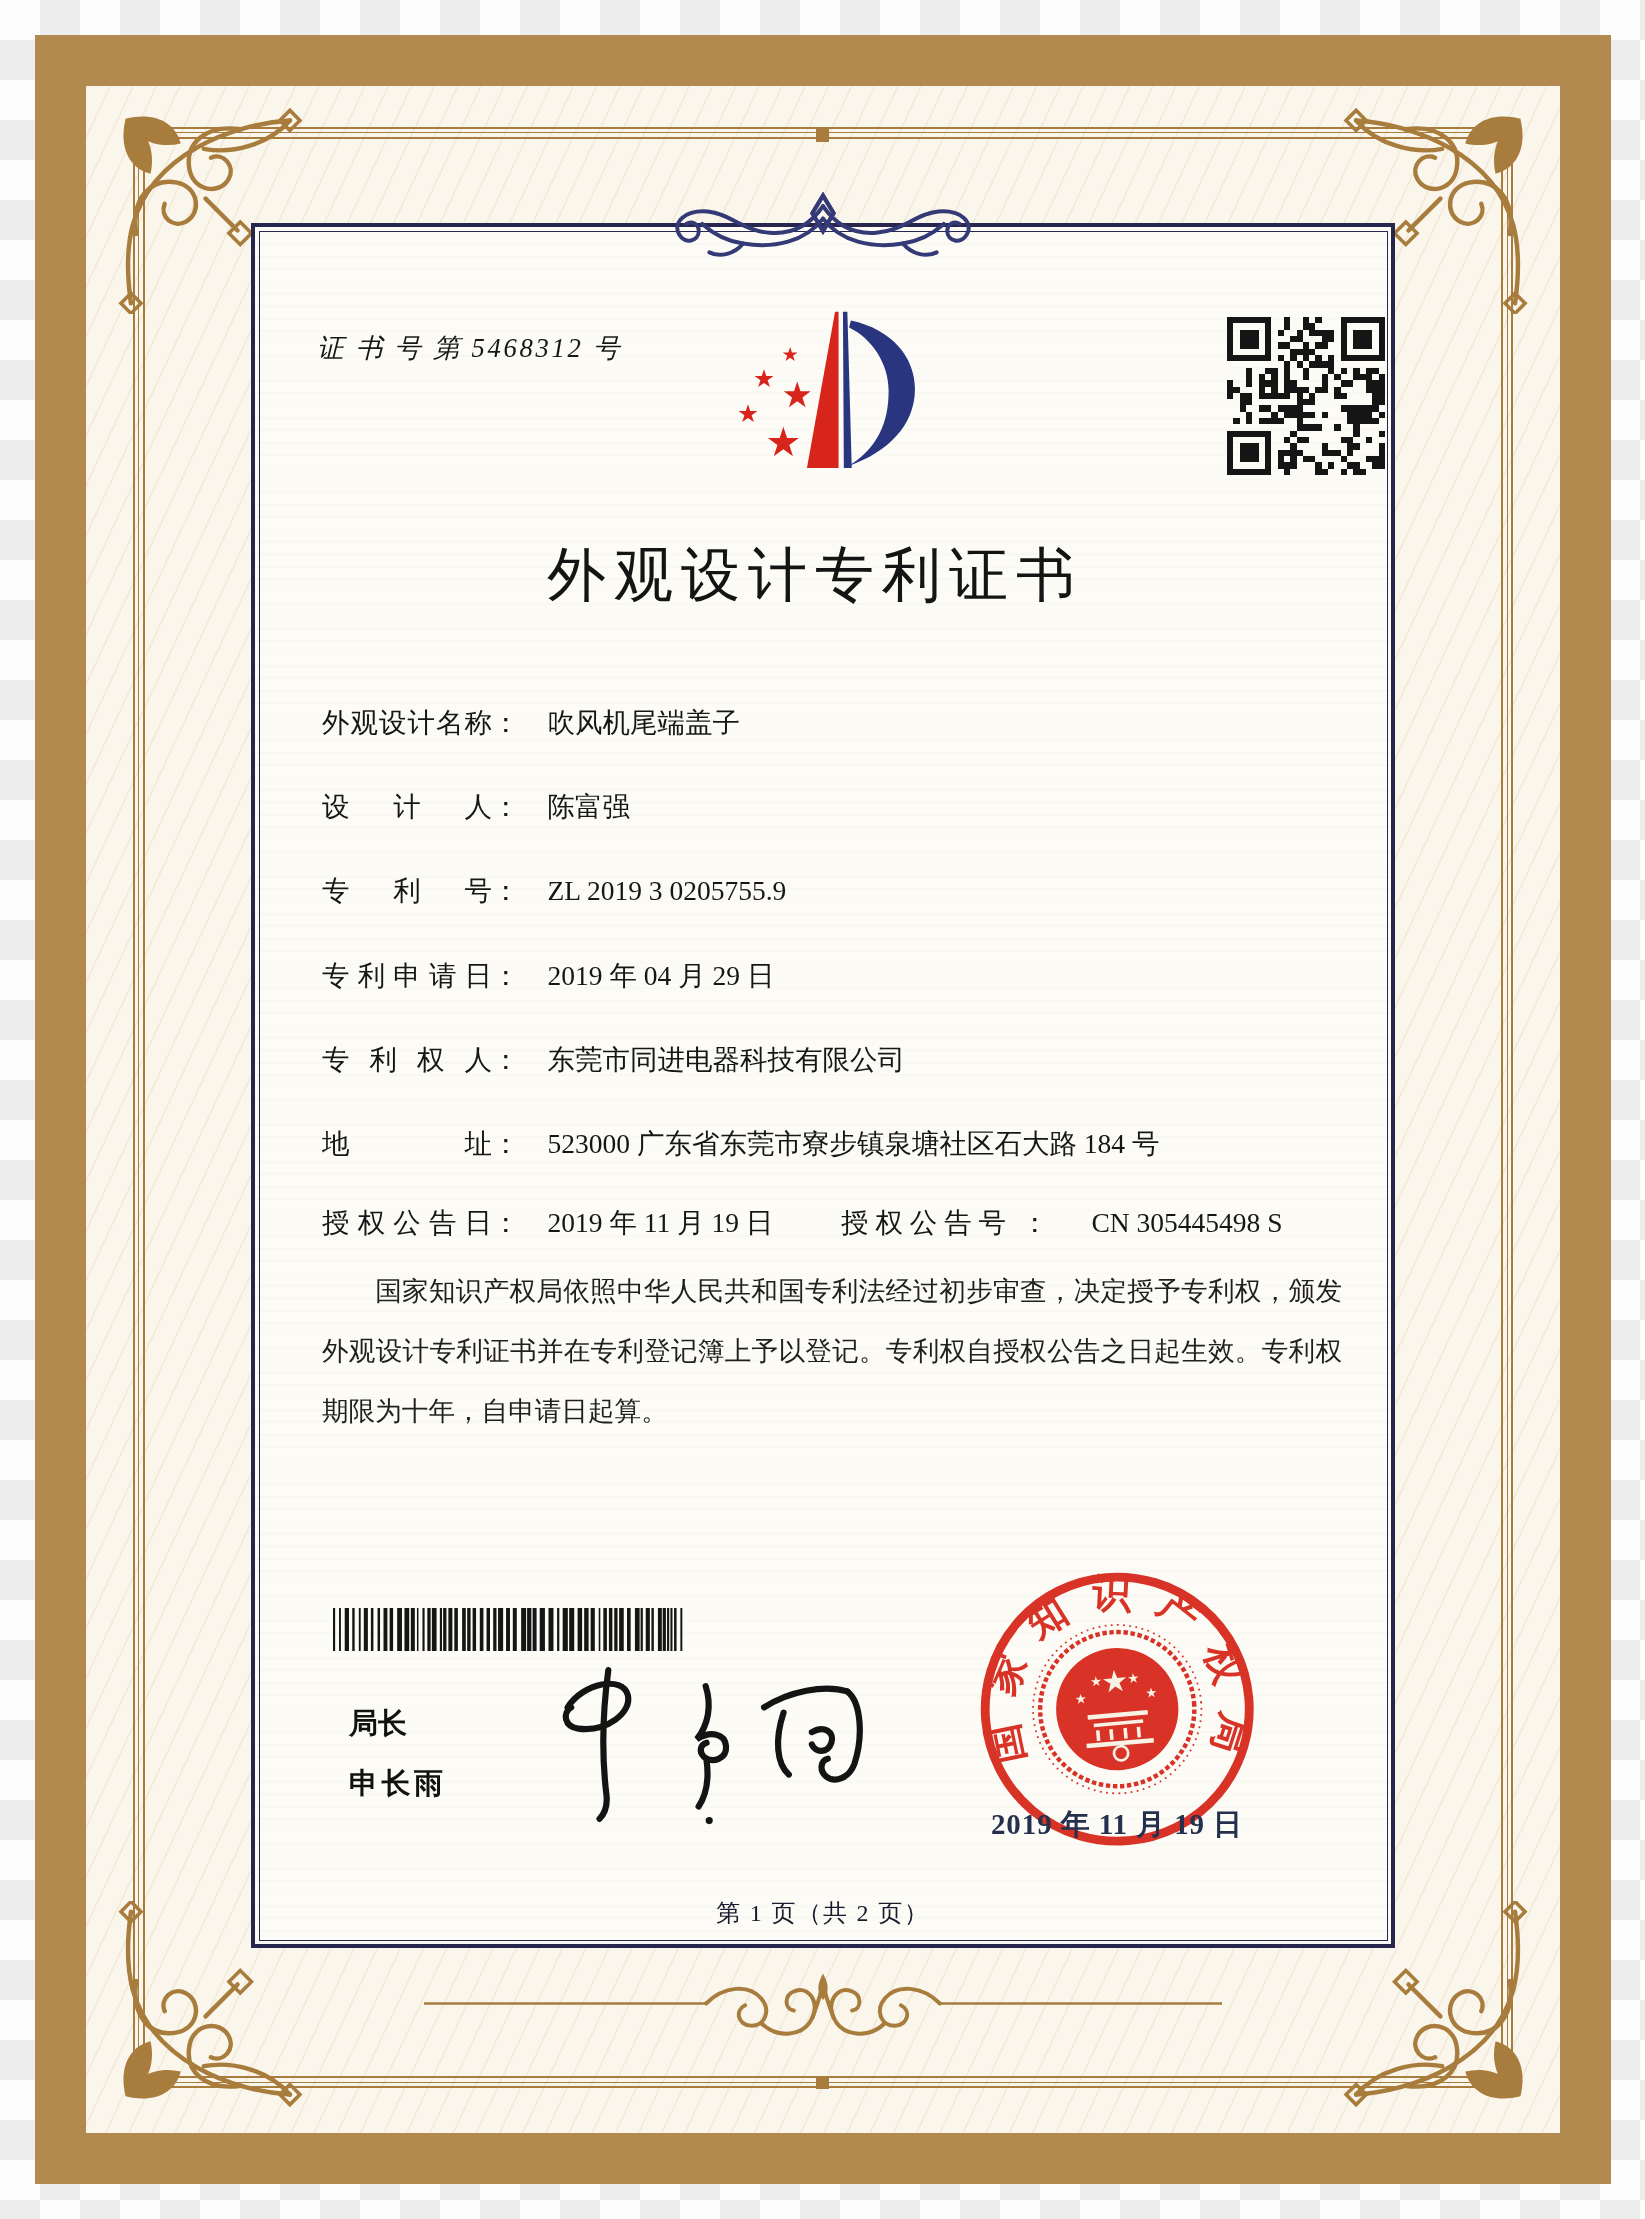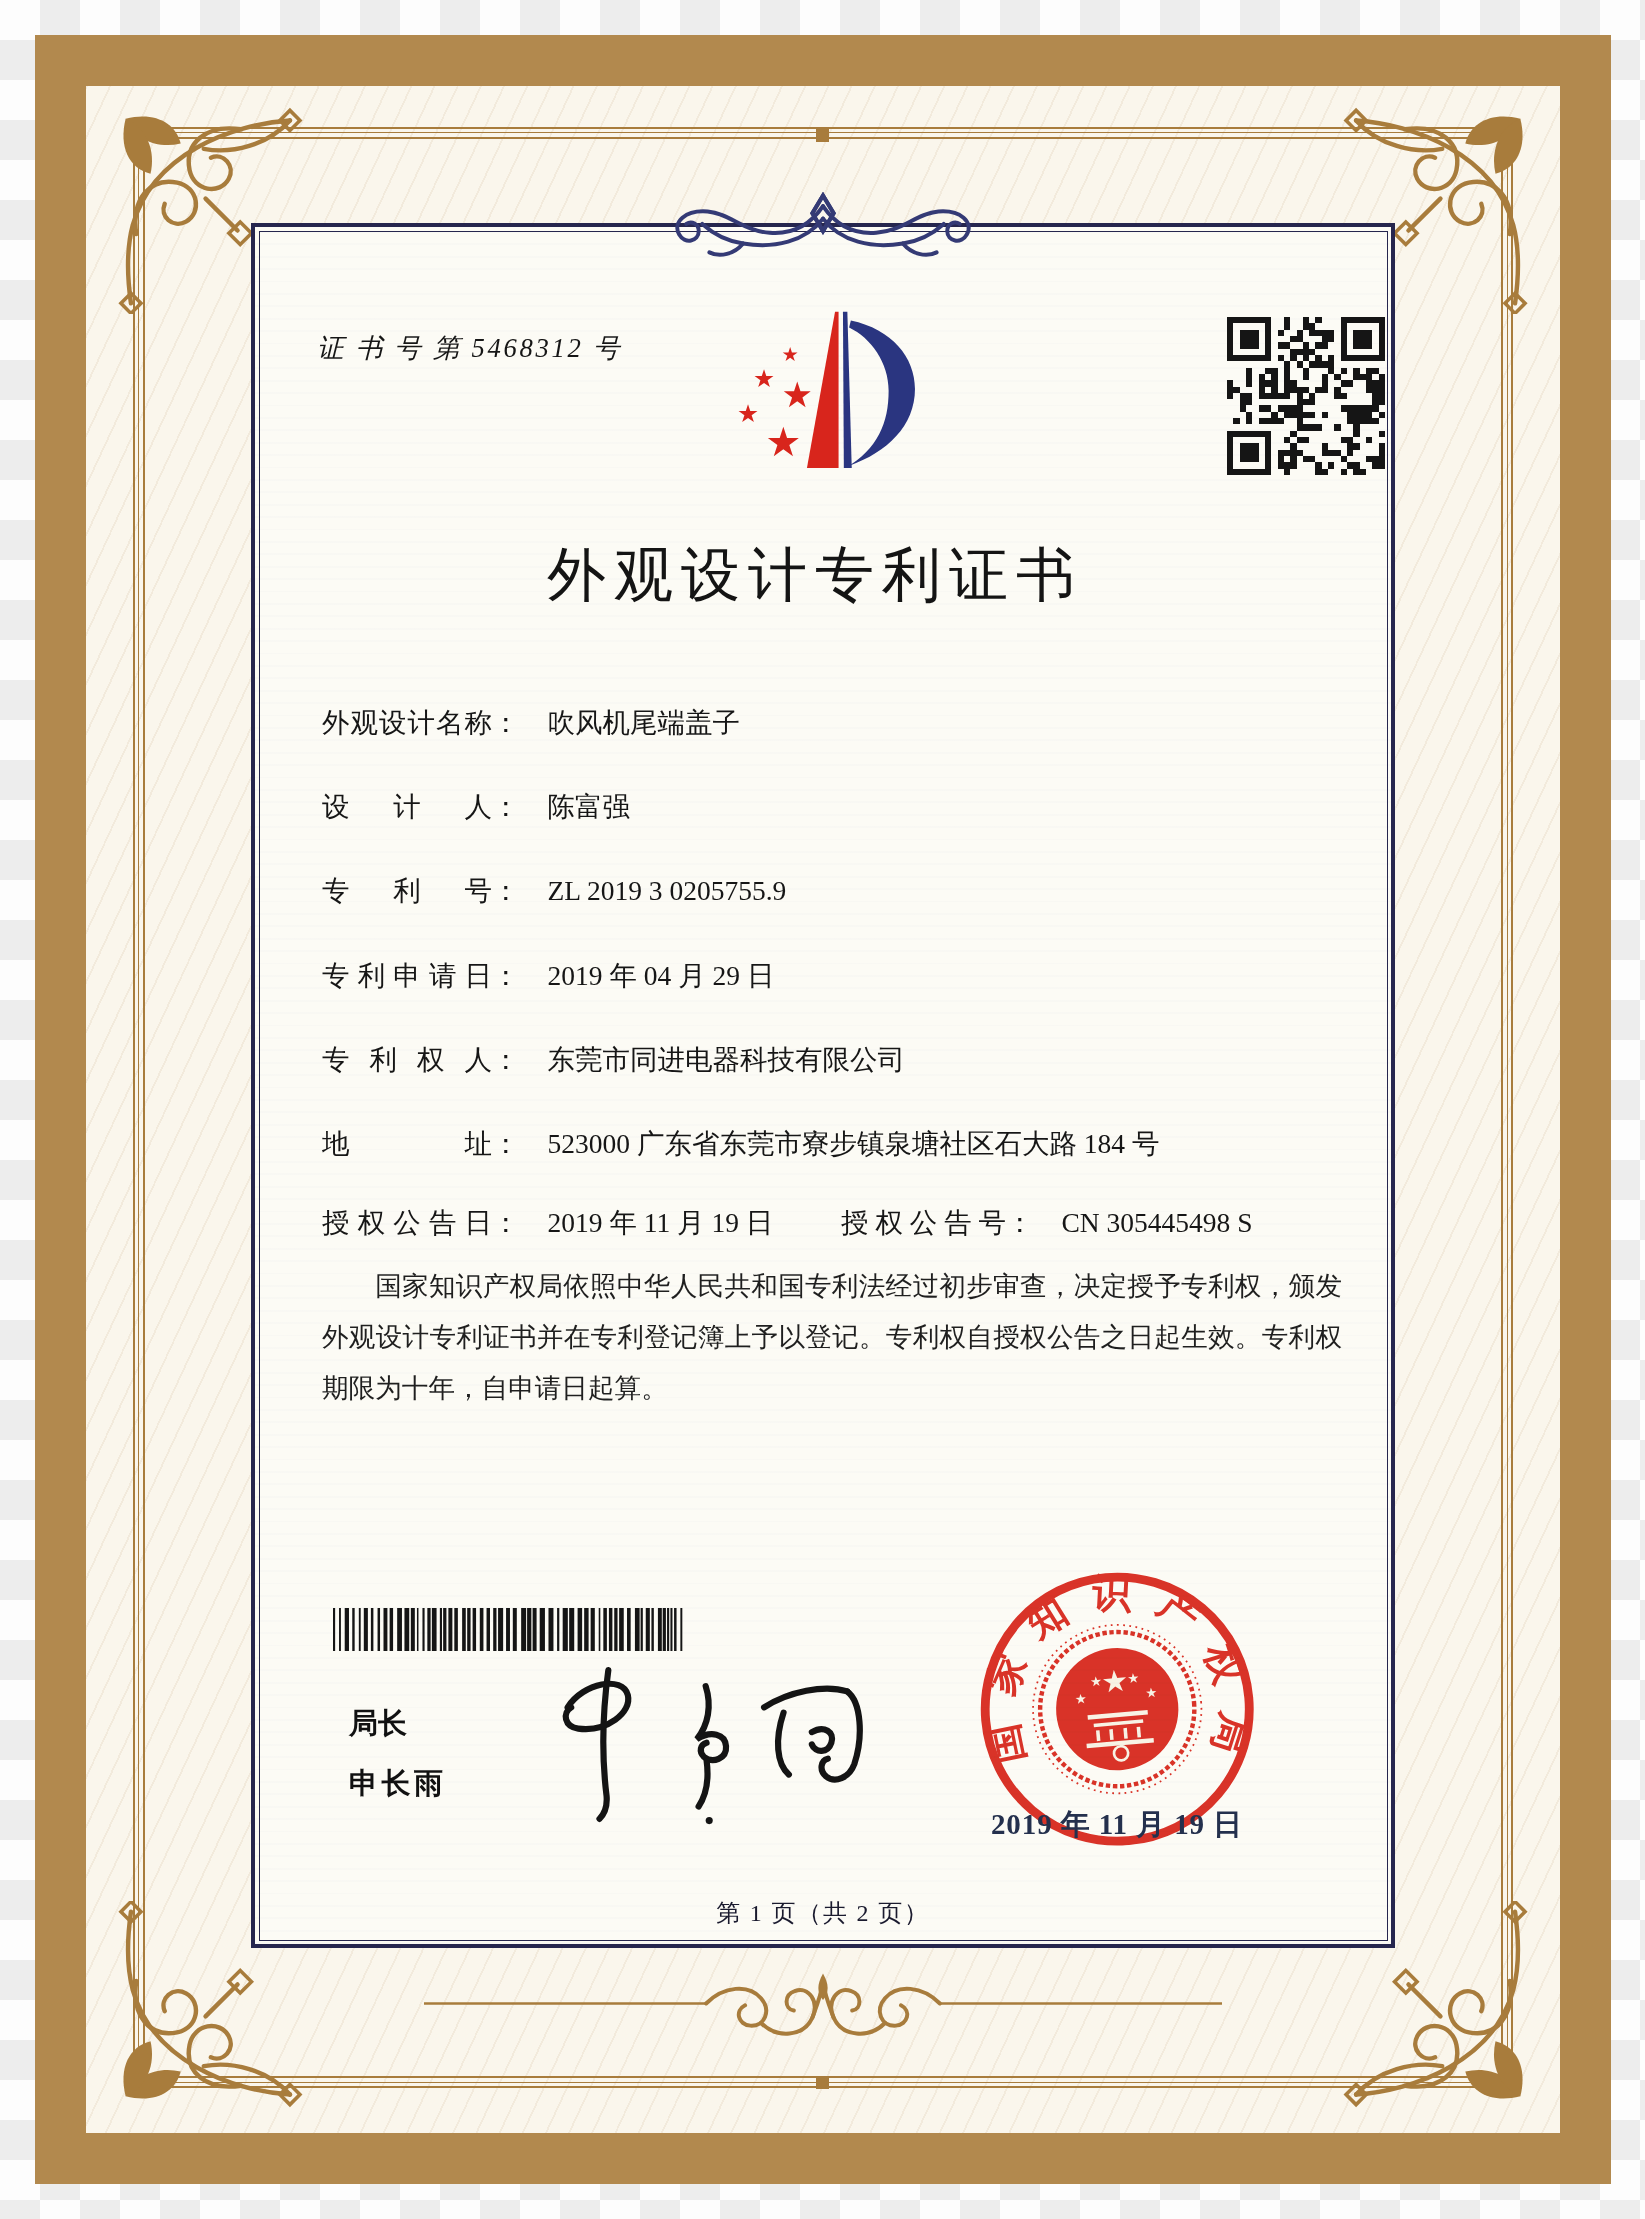--- a/index.html
+++ b/index.html
@@ -43,23 +43,23 @@
   .navy-fl{position:absolute;left:610px;top:183px;width:426px;height:89px;}
   .gold-bot-fl{position:absolute;left:424px;top:1961px;width:798px;height:85px;}
   
   .certno{position:absolute;left:317px;top:330px;font-size:26.6px;letter-spacing:2.7px;color:#161616;font-style:italic;}
   .logo{position:absolute;left:720px;top:298px;width:202px;height:183px;}
   .qr{position:absolute;left:1227px;top:317px;width:158px;height:158px;shape-rendering:crispEdges;}
   .title{position:absolute;left:0;right:16px;top:536px;text-align:center;font-size:59px;font-weight:normal;letter-spacing:8px;color:#141414;}
   .row{position:absolute;left:322px;display:flex;align-items:baseline;font-size:27.5px;color:#161616;white-space:nowrap;}
   .lab{display:inline-block;width:170px;text-align:justify;text-align-last:justify;}
   .val{margin-left:28px;}
-  .row2{position:absolute;left:841px;display:flex;align-items:baseline;font-size:27.5px;color:#161616;white-space:nowrap;}
+  .row2{position:absolute;left:841px;display:flex;align-items:baseline;font-size:27.5px;color:#161616;white-space:nowrap;gap:15px;}
   .lab2{display:inline-block;width:165px;text-align:justify;text-align-last:justify;}
-  .body{position:absolute;left:322px;width:1020px;top:1261px;font-size:26.6px;line-height:51px;text-align:justify;color:#1f1f1f;}
+  .body{position:absolute;left:322px;width:1020px;top:1261px;font-size:26.6px;line-height:60px;text-align:justify;color:#1f1f1f;}
   .body p{margin:0;text-indent:2em;}
   .barcode{position:absolute;left:333px;top:1608px;width:355px;height:43px;}
   .signer-t{position:absolute;left:349px;top:1704px;font-family:"Liberation Sans",sans-serif;font-weight:700;font-size:29px;color:#111;}
   .signer-n{position:absolute;left:349px;top:1764px;font-family:"Liberation Sans",sans-serif;font-weight:700;font-size:29px;letter-spacing:3.5px;color:#111;}
   .sig{position:absolute;left:532px;top:1656px;width:381px;height:177px;}
   .seal{position:absolute;left:956px;top:1553px;width:319px;height:293px;mix-blend-mode:multiply;opacity:.93;transform:rotate(-5deg);}
   .seal-date{position:absolute;left:962px;top:1805px;width:310px;text-align:center;font-size:29px;font-weight:bold;color:#24304d;letter-spacing:0.9px;}
   .footer{position:absolute;left:251px;width:1144px;top:1897px;text-align:center;font-size:24px;letter-spacing:1.8px;color:#1a1a2e;}
   .star{font-family:"DejaVu Sans",sans-serif;}
 </style>

